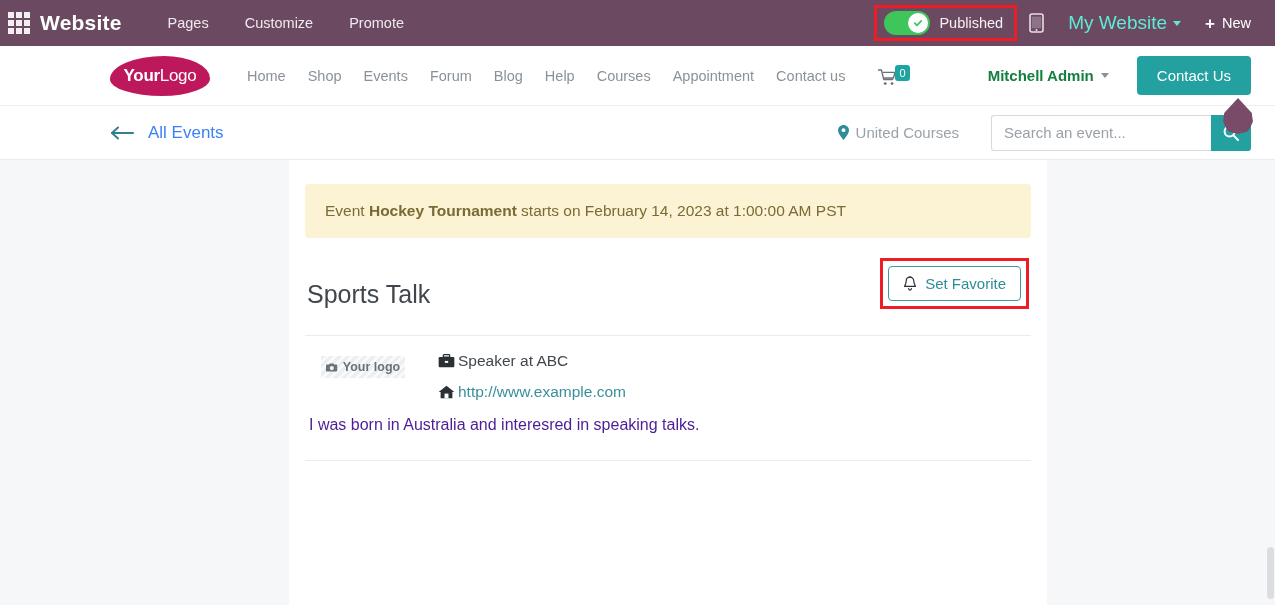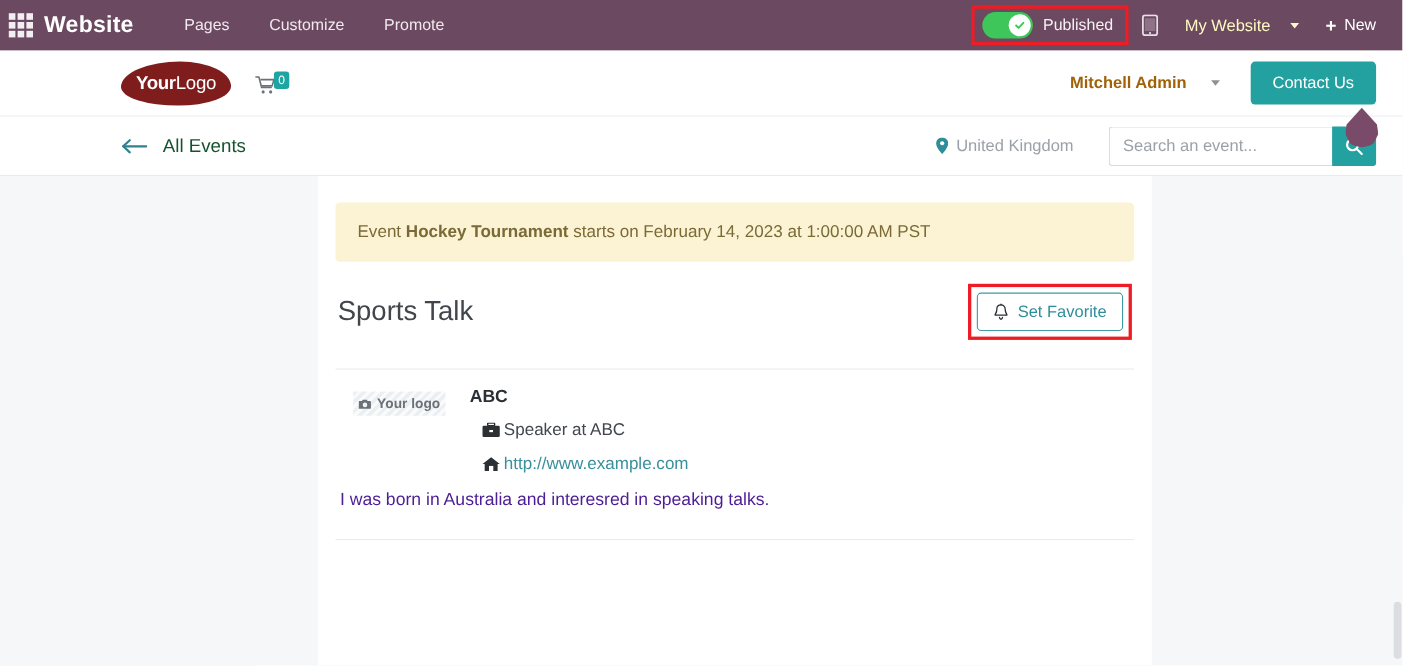--- a/index.html
+++ b/index.html
@@ -81,23 +81,23 @@
     width: 20px; height: 20px;
     border-radius: 50%;
     background: #ffffff;
     display: flex; align-items: center; justify-content: center;
   }
   .toggle-knob svg { width: 14px; height: 14px; display: block; }
   .publish-label { font-size: 14.5px; color: #f6f1f4; white-space: nowrap; }
   .phone-icon { padding: 6px 12px; cursor: pointer; display: flex; align-items: center; }
   .phone-icon svg { width: 15px; height: 20px; display: block; }
   .my-website {
-    font-size: 15px; color: #fef9c3;
+    font-size: 19px; color: #5eead4;
     padding: 6px 12px; cursor: pointer;
-    display: flex; align-items: center; gap: 18px;
+    display: flex; align-items: center; gap: 6px;
     white-space: nowrap;
   }
   .caret-down {
     width: 0; height: 0;
     border-left: 4.5px solid transparent;
     border-right: 4.5px solid transparent;
     border-top: 5px solid currentColor;
     display: inline-block;
   }
   .new-btn {
@@ -115,21 +115,21 @@
     background: #ffffff;
     display: flex;
     align-items: center;
     padding: 0 24px 0 0;
     border-bottom: 1px solid #eceef0;
     position: relative;
   }
   .logo-blob {
     width: 100px; height: 40px;
     margin-left: 110px;
-    background: #7f1d1d;
+    background: #be185d;
     border-radius: 54% 46% 48% 52% / 58% 56% 44% 42%;
     display: flex; align-items: center; justify-content: center;
     flex: none;
     cursor: pointer;
   }
   .logo-blob span {
     font-size: 17px;
     color: #ffffff;
     font-style: italic;
     letter-spacing: -.3px;
@@ -160,23 +160,23 @@
     color: #fff;
     font-size: 11px;
     border-radius: 3px;
     padding: 1px 4px;
     margin-left: -2px;
     line-height: 1.3;
   }
   .user-menu {
     margin-left: auto;
     font-size: 15px;
-    color: #a16207;
+    color: #15803d;
     font-weight: 700;
-    display: flex; align-items: center; gap: 22px;
+    display: flex; align-items: center; gap: 7px;
     cursor: pointer;
     white-space: nowrap;
   }
   .contact-btn {
     margin-left: 28px;
     background: #23a0a0;
     color: #ffffff;
     font-size: 15px;
     border-radius: 4px;
     padding: 11px 20px;
@@ -200,42 +200,42 @@
     height: 54px;
     background: #ffffff;
     display: flex;
     align-items: center;
     border-bottom: 1px solid #e9ebee;
     padding: 0 24px 0 0;
   }
   .all-events {
     margin-left: 110px;
     display: flex; align-items: center; gap: 14px;
-    color: #14532d;
+    color: #3b82f6;
     font-size: 17px;
     cursor: pointer;
     white-space: nowrap;
   }
   .arrow-left svg { width: 24px; height: 14px; display: block; }
   .country-wrap {
     margin-left: auto;
     display: flex; align-items: center; gap: 7px;
     color: #9aa1a8;
     font-size: 15px;
     white-space: nowrap;
     cursor: pointer;
   }
   .pin-icon svg { width: 11px; height: 15px; display: block; }
   .search-group {
     display: flex;
     margin-left: 32px;
     height: 36px;
   }
   .search-input {
-    width: 203px;
+    width: 220px;
     border: 1px solid #d6dade;
     border-right: none;
     border-radius: 3px 0 0 3px;
     padding: 0 12px;
     font-size: 15px;
     color: #3c4043;
     font-family: "Liberation Sans", sans-serif;
     outline: none;
   }
   .search-input::placeholder { color: #9aa1a8; }
@@ -269,21 +269,21 @@
     background: #fcf3d4;
     border-radius: 4px;
     padding: 18px 20px;
     font-size: 15.5px;
     color: #7a6a36;
     margin-bottom: 20px;
   }
   .alert-banner b { font-weight: 700; }
 
   .title-row {
-    display: flex; align-items: center;
+    display: flex; align-items: flex-end;
     padding: 0 2px;
     margin-bottom: 26px;
     position: relative;
   }
   .talk-title {
     font-size: 25px;
     font-weight: 400;
     color: #40464c;
   }
   .fav-holder {
@@ -413,20 +413,31 @@
       <span>New</span>
     </div>
   </div>
 </div>
 
 <div class="site-header">
   <div class="logo-blob">
     <span><b>Your</b><em style="font-style:normal">Logo</em></span>
   </div>
 
+  <nav class="site-nav">
+    <a>Home</a>
+    <a>Shop</a>
+    <a>Events</a>
+    <a>Forum</a>
+    <a>Blog</a>
+    <a>Help</a>
+    <a>Courses</a>
+    <a>Appointment</a>
+    <a>Contact us</a>
+  </nav>
 
   <div class="cart-wrap">
     <svg viewBox="0 0 20 18">
       <path d="M0.5 1h3l2.6 10.2h9.2" fill="none" stroke="#6b7178" stroke-width="1.5" stroke-linecap="round" stroke-linejoin="round"></path>
       <path d="M5 3.6h13l-1.8 6H6.4" fill="none" stroke="#6b7178" stroke-width="1.5" stroke-linejoin="round"></path>
       <circle cx="7.6" cy="15.4" r="1.5" fill="#6b7178"></circle>
       <circle cx="14.8" cy="15.4" r="1.5" fill="#6b7178"></circle>
     </svg>
     <span class="cart-badge">0</span>
   </div>
@@ -451,21 +462,21 @@
     <span>All Events</span>
   </div>
 
   <div class="country-wrap">
     <span class="pin-icon">
       <svg viewBox="0 0 11 15">
         <path d="M5.5 0C2.46 0 0 2.4 0 5.35 0 9.2 5.5 15 5.5 15S11 9.2 11 5.35C11 2.4 8.54 0 5.5 0z" fill="#2f8d99"></path>
         <circle cx="5.5" cy="5.2" r="1.9" fill="#ffffff"></circle>
       </svg>
     </span>
-    <span>United Kingdom</span>
+    <span>United Courses</span>
   </div>
 
   <div class="search-group">
     <input class="search-input" type="text" placeholder="Search an event..." style="">
     <button class="search-btn">
       <svg viewBox="0 0 16 16">
         <circle cx="6.6" cy="6.6" r="5" fill="none" stroke="#ffffff" stroke-width="2"></circle>
         <path d="M10.4 10.4L15 15" stroke="#ffffff" stroke-width="2" stroke-linecap="round"></path>
       </svg>
     </button>
@@ -501,21 +512,20 @@
       <div class="speaker-row">
         <div class="logo-ph">
           <svg viewBox="0 0 12 11">
             <path d="M0.8 2.6h2.2l.8-1.1h3.6l.8 1.1h2.2c.45 0 .8.35.8.8v5.4c0 .45-.35.8-.8.8H.8c-.45 0-.8-.35-.8-.8V3.4c0-.45.35-.8.8-.8z" fill="#6b7178"></path>
             <circle cx="5.8" cy="6.1" r="2.1" fill="#f0f2f4"></circle>
           </svg>
           <span>Your logo</span>
         </div>
 
         <div class="speaker-info">
-          <div class="speaker-name">ABC</div>
 
           <div class="contact-list">
             <div class="contact-row">
               <span class="ci">
                 <svg viewBox="0 0 18 15" width="17" height="14">
                   <rect x="5.6" y="0.7" width="6.8" height="2.6" rx="0.7" fill="none" stroke="#2b3035" stroke-width="1.4"></rect>
                   <rect x="0.6" y="3.3" width="16.8" height="11" rx="1.2" fill="#2b3035"></rect>
                   <rect x="7.2" y="7.4" width="3.6" height="2.1" fill="#ffffff"></rect>
                 </svg>
               </span>

